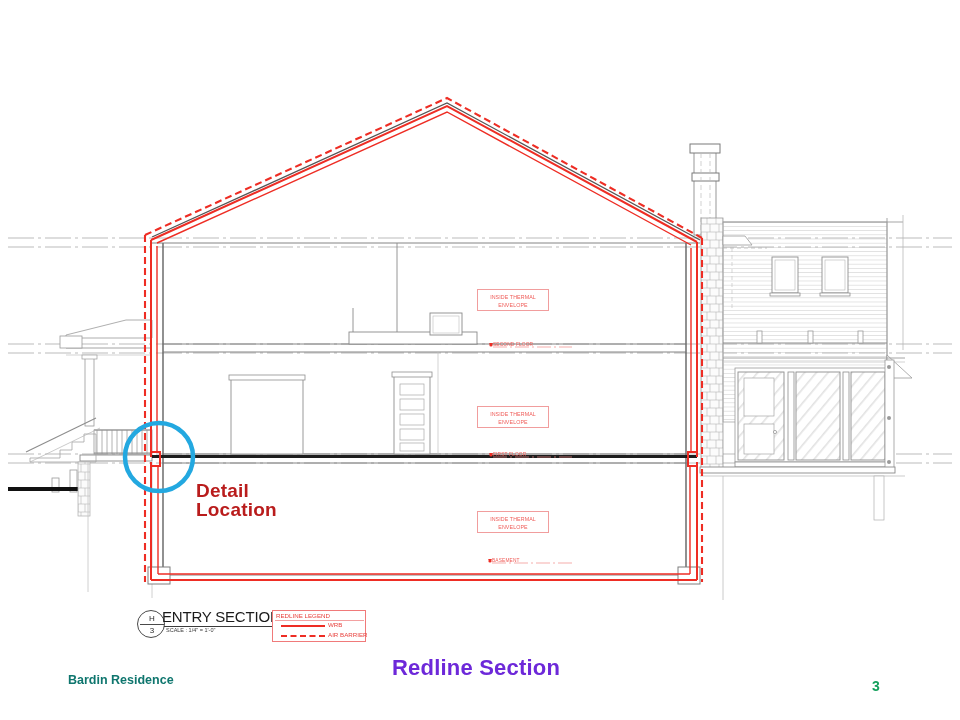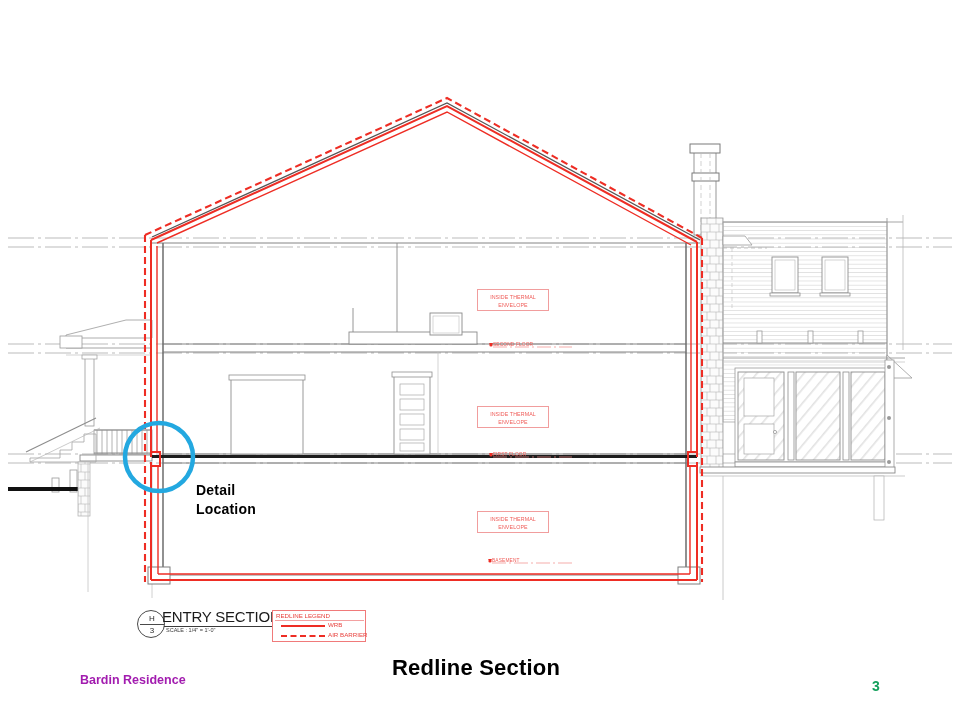--- a/index.html
+++ b/index.html
@@ -26,55 +26,54 @@
     width: 960px;
     height: 720px;
   }
 
   
   .ovl { position: absolute; }
 
   #detail-location-label {
     left: 196px;
     top: 481px;
-    color: #000000;
-    font-size: 14px;
+    color: #b91c1c;
+    font-size: 19px;
     font-weight: bold;
     line-height: 19px;
     letter-spacing: .2px;
     white-space: pre-line;
   }
 
   #legend-note {
     left: 371px;
     top: 619px;
     color: #23a8e0;
     font-size: 13.5px;
     font-weight: bold;
     white-space: nowrap;
   }
 
   #slide-title {
     left: 392px;
     top: 655px;
-    color: #000000;
+    color: #6d28d9;
     font-size: 22px;
     font-weight: bold;
     letter-spacing: .2px;
     white-space: nowrap;
   }
 
   #project-name {
     left: 68px;
     top: 673px;
-    color: #a21caf;
+    color: #0f766e;
     font-size: 12.5px;
     font-weight: bold;
     white-space: nowrap;
-    margin-left: 12px;
   }
 
   #page-number {
     left: 872px;
     top: 678px;
     color: #15a05c;
     font-size: 14px;
     font-weight: bold;
   }
 

